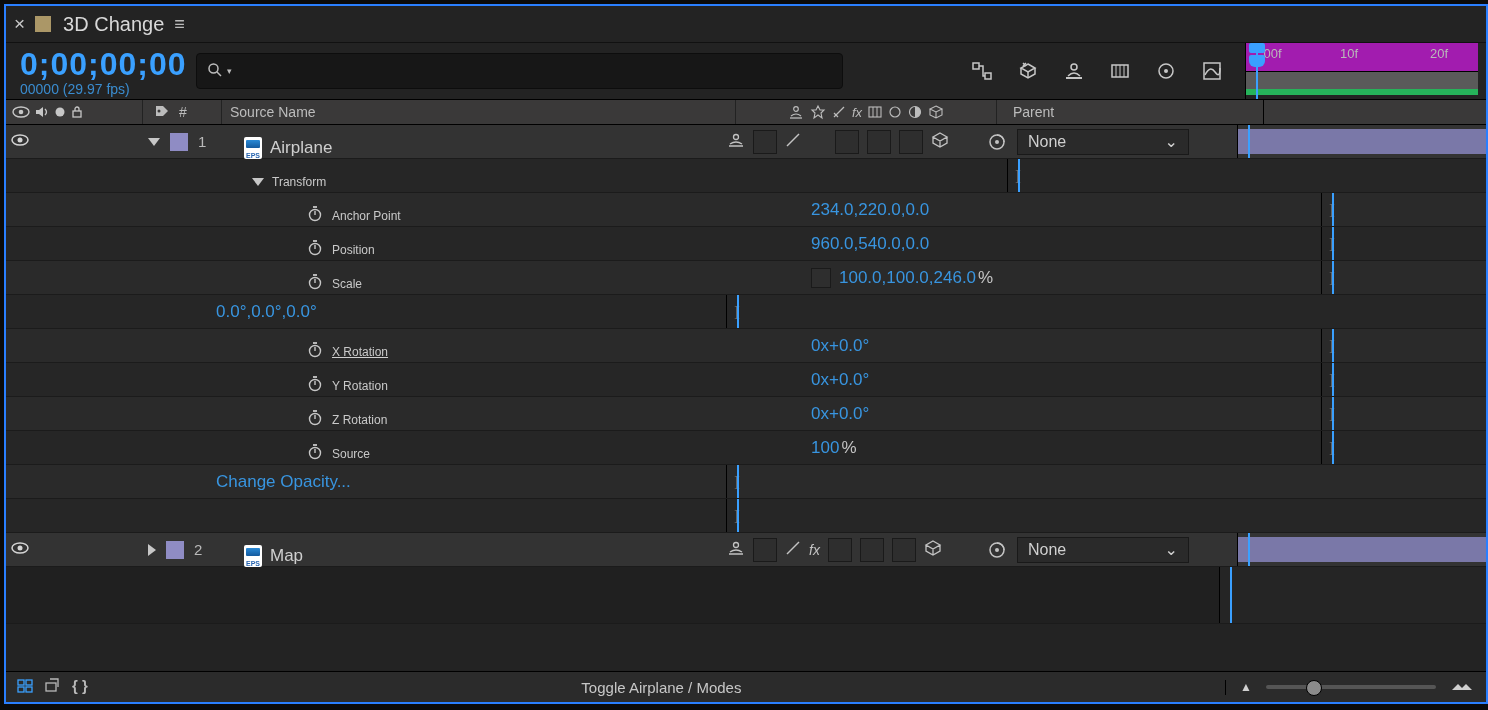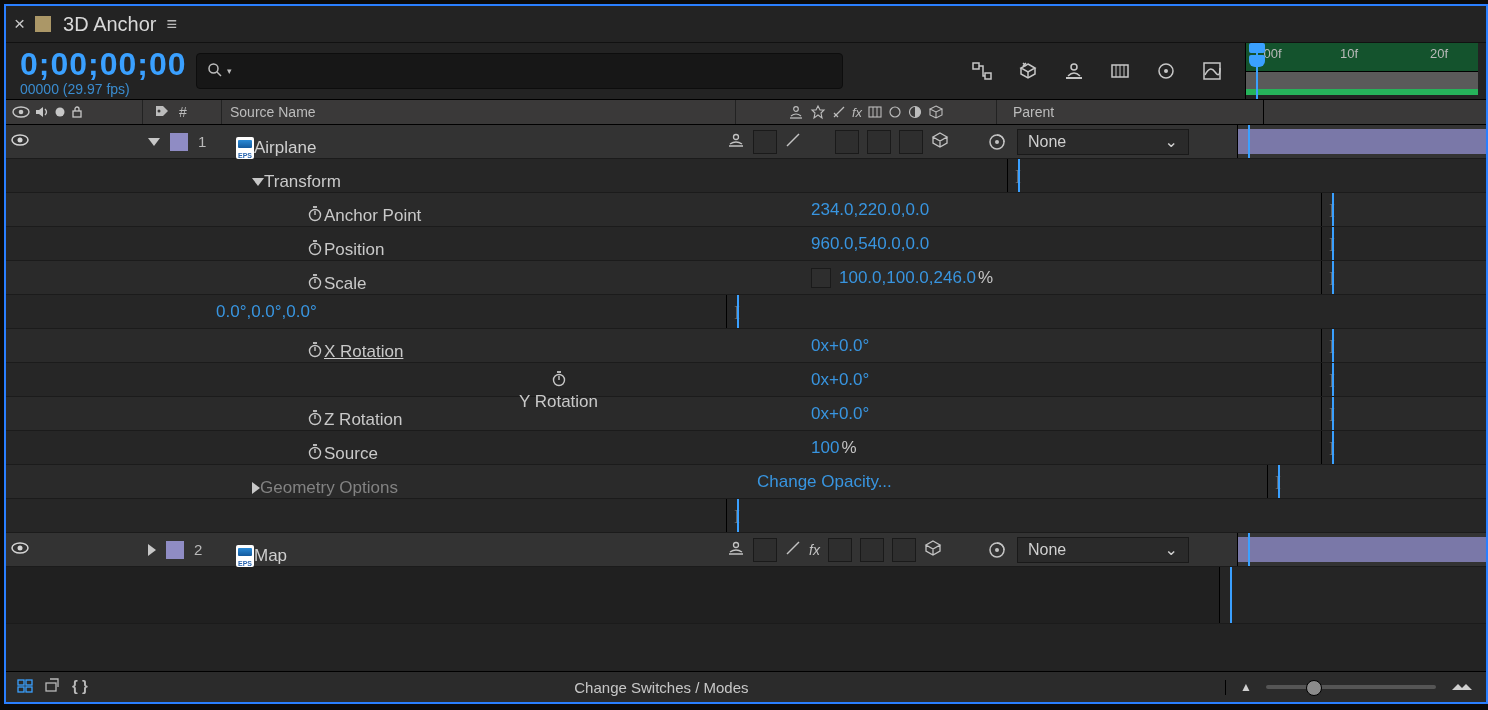--- a/index.html
+++ b/index.html
@@ -29,21 +29,21 @@
   .timecode{min-width:170px;padding:0 6px;}
   .timecode .tc{color:#3aa0ff;font-size:32px;font-weight:bold;letter-spacing:1px;}
   .timecode .sub{color:#3a8ccf;font-size:14px;margin-top:-2px;}
   .search{flex:0 0 625px;height:34px;background:#171717;border:1px solid #0d0d0d;border-radius:4px;display:flex;align-items:center;padding:0 10px;margin-right:auto;}
   .search .icon{color:#bdbdbd;font-size:15px;}
   .search .arrow{margin-left:4px;font-size:9px;color:#bdbdbd;}
   .tool-icons{display:flex;align-items:center;gap:24px;padding:0 22px;}
   .tool-icons .ti{color:#c7c7c7;cursor:pointer;}
   .tool-icons svg{display:block;}
   .ruler{flex:0 0 232px;height:56px;position:relative;border-left:1px solid #000;}
-  .ruler-top{height:28px;background:#14532d;position:relative;}
+  .ruler-top{height:28px;background:#a21caf;position:relative;}
   .ruler-top .lbl{position:absolute;top:3px;font-size:13px;color:#b9b9b9;}
   .ruler-top .lbl0{left:14px;}
   .ruler-top .lbl10{left:94px;}
   .ruler-top .lbl20{left:184px;}
   .ruler-bot{height:20px;background:#5a5a5a;position:relative;border-top:1px solid #000;}
   .workbar{position:absolute;left:0;top:46px;height:6px;width:100%;background:#26b35a;}
   .playhead{position:absolute;left:10px;top:0;width:2px;height:56px;background:#3aa0ff;z-index:5;}
   .playhead::before{content:"";position:absolute;left:-7px;top:12px;width:16px;height:12px;background:#3aa0ff;border-radius:2px 2px 6px 6px;}
   .playhead-top{position:absolute;left:3px;top:0;width:16px;height:10px;background:#3aa0ff;border-radius:2px;z-index:5;}
   
@@ -57,37 +57,37 @@
   .c-par{flex:0 0 250px;padding-left:16px;}
   .c-tl{flex:1;border-left:1px solid #000;background:#3a3939;}
   
   .rows{}
   .r{display:flex;height:33px;align-items:center;background:var(--row);border-bottom:1px solid #1b1b1b;}
   .r.alt{background:var(--row-alt);}
   .r.layer{background:#333;}
   .r .cell{display:flex;align-items:center;height:100%;}
   .r .av{flex:0 0 130px;padding-left:4px;gap:2px;}
   .r .num{flex:0 0 68px;gap:10px;justify-content:flex-start;padding-left:8px;}
-  .r .name{flex:0 0 505px;gap:0;color:#cfcfcf;font-size:17px;margin-top:12px;}
+  .r .name{flex:0 0 505px;gap:8px;color:#cfcfcf;font-size:17px;margin-top:12px;}
   .r .sw{flex:0 0 260px;gap:8px;}
   .r .par{flex:0 0 250px;gap:10px;}
   .r .tl{flex:1;position:relative;border-left:1px solid #000;}
   .r .tl .bar{position:absolute;left:0;right:0;top:4px;bottom:4px;background:#7a78a8;}
   .r .tl .ph{position:absolute;left:10px;top:0;bottom:0;width:2px;background:#3aa0ff;}
   .r .tl .iBeam{position:absolute;left:7px;top:8px;color:#6f6f6f;font-size:18px;font-family:Georgia,serif;}
   
   .eye{color:#d5d5d5;cursor:pointer;}
   .tw{width:0;height:0;display:inline-block;}
   .tw.down{border-left:6px solid transparent;border-right:6px solid transparent;border-top:8px solid #c7c7c7;}
   .tw.right{border-top:6px solid transparent;border-bottom:6px solid transparent;border-left:8px solid #c7c7c7;}
   .layer-sw{width:18px;height:18px;background:var(--layer);}
   .file-ic{width:18px;height:22px;background:#fff;border-radius:2px;position:relative;display:flex;align-items:flex-end;justify-content:center;font-size:7px;color:#2a66b0;font-weight:bold;}
   .file-ic::before{content:"";position:absolute;left:2px;right:2px;top:3px;height:8px;background:linear-gradient(#2a8ad6,#145a9e);border-radius:1px;}
   .stopwatch{color:#c7c7c7;cursor:pointer;}
-  .prop-name{color:#c9c9c9;font-size:17px;}
+  .prop-name{color:#c9c9c9;font-size:12px;}
   .val{color:#3895e0;font-size:17px;cursor:ew-resize;}
   .val .suf{color:#c3c3c3;margin-left:2px;}
   .dim{color:#828282;}
   
   .parent-sel{display:flex;align-items:center;gap:8px;background:#2a2a2a;border:1px solid #191919;height:24px;padding:0 10px;width:150px;justify-content:space-between;color:#cfcfcf;font-size:16px;cursor:pointer;}
   .whip svg{display:block;}
   
   .sw-box{width:22px;height:22px;border:1px solid #1a1a1a;background:#2e2e2e;}
   .sw-ic{color:#c3c3c3;}
   
@@ -103,21 +103,21 @@
   .ic-head svg{display:block;}
 </style>
 </head>
 <body>
 
 <div class="frame">
 
   <div class="tabbar">
     <span class="close">×</span>
     <span class="swatch"></span>
-    <span class="title">3D Anchor</span>
+    <span class="title">3D Change</span>
     <span class="menu">≡</span>
   </div>
 
   <div class="topbar">
     <div class="timecode">
       <div class="tc">0;00;00;00</div>
       <div class="sub">00000 (29.97 fps)</div>
     </div>
     <div class="search">
       <span class="icon">
@@ -437,87 +437,83 @@
       <div class="cell par"></div>
       <div class="cell tl">
           <span class="iBeam">I</span>
           <div class="ph"></div>
         </div>
     </div>
 
     <div class="r">
       <div class="cell av"></div>
         <div class="cell num"></div>
-      <div class="cell name" style="padding-left:90px;flex-direction:column;">
-        <span class="stopwatch"><svg width="18" height="18">
-              <circle cx="9" cy="11" r="5.5" fill="none" stroke="#c7c7c7" stroke-width="1.4"></circle>
-              <line x1="9" y1="11" x2="9" y2="7" stroke="#c7c7c7" stroke-width="1.4"></line>
-              <line x1="7" y1="3" x2="11" y2="3" stroke="#c7c7c7" stroke-width="1.8"></line>
-            </svg></span>
-        <span class="prop-name">Y Rotation</span>
-      </div>
-      <div class="cell sw">
-          <span class="val">0x+0.0°</span>
-        </div>
-      <div class="cell par"></div>
-      <div class="cell tl">
-          <span class="iBeam">I</span>
-          <div class="ph"></div>
-        </div>
-    </div>
-
-    <div class="r alt">
-      <div class="cell av"></div>
-        <div class="cell num"></div>
       <div class="cell name" style="padding-left:90px;">
         <span class="stopwatch"><svg width="18" height="18">
               <circle cx="9" cy="11" r="5.5" fill="none" stroke="#c7c7c7" stroke-width="1.4"></circle>
               <line x1="9" y1="11" x2="9" y2="7" stroke="#c7c7c7" stroke-width="1.4"></line>
               <line x1="7" y1="3" x2="11" y2="3" stroke="#c7c7c7" stroke-width="1.8"></line>
             </svg></span>
-        <span class="prop-name">Z Rotation</span>
+        <span class="prop-name">Y Rotation</span>
       </div>
       <div class="cell sw">
           <span class="val">0x+0.0°</span>
         </div>
       <div class="cell par"></div>
       <div class="cell tl">
           <span class="iBeam">I</span>
           <div class="ph"></div>
         </div>
     </div>
 
-    <div class="r">
+    <div class="r alt">
       <div class="cell av"></div>
         <div class="cell num"></div>
       <div class="cell name" style="padding-left:90px;">
         <span class="stopwatch"><svg width="18" height="18">
               <circle cx="9" cy="11" r="5.5" fill="none" stroke="#c7c7c7" stroke-width="1.4"></circle>
               <line x1="9" y1="11" x2="9" y2="7" stroke="#c7c7c7" stroke-width="1.4"></line>
               <line x1="7" y1="3" x2="11" y2="3" stroke="#c7c7c7" stroke-width="1.8"></line>
             </svg></span>
+        <span class="prop-name">Z Rotation</span>
+      </div>
+      <div class="cell sw">
+          <span class="val">0x+0.0°</span>
+        </div>
+      <div class="cell par"></div>
+      <div class="cell tl">
+          <span class="iBeam">I</span>
+          <div class="ph"></div>
+        </div>
+    </div>
+
+    <div class="r">
+      <div class="cell av"></div>
+        <div class="cell num"></div>
+      <div class="cell name" style="padding-left:90px;">
+        <span class="stopwatch"><svg width="18" height="18">
+              <circle cx="9" cy="11" r="5.5" fill="none" stroke="#c7c7c7" stroke-width="1.4"></circle>
+              <line x1="9" y1="11" x2="9" y2="7" stroke="#c7c7c7" stroke-width="1.4"></line>
+              <line x1="7" y1="3" x2="11" y2="3" stroke="#c7c7c7" stroke-width="1.8"></line>
+            </svg></span>
         <span class="prop-name">Source</span>
       </div>
       <div class="cell sw">
           <span class="val"><span>100</span><span class="suf">%</span></span>
         </div>
       <div class="cell par"></div>
       <div class="cell tl">
           <span class="iBeam">I</span>
           <div class="ph"></div>
         </div>
     </div>
 
     <div class="r alt">
       <div class="cell av"></div>
         <div class="cell num"></div>
-      <div class="cell name" style="padding-left:36px;">
-        <span class="tw right"></span>
-        <span class="prop-name dim">Geometry Options</span>
-      </div>
       <div class="cell sw">
           <span class="val">Change Opacity...</span>
         </div>
       <div class="cell par"></div>
       <div class="cell tl">
           <span class="iBeam">I</span>
           <div class="ph"></div>
         </div>
     </div>
 
@@ -603,21 +599,21 @@
             <rect x="2" y="10" width="6" height="5" fill="none" stroke="#3aa0ff" stroke-width="1.3"></rect>
             <rect x="10" y="10" width="6" height="5" fill="none" stroke="#3aa0ff" stroke-width="1.3"></rect>
           </svg></span>
       <span class="g"><svg width="18" height="18">
             <rect x="2" y="6" width="10" height="8" fill="none" stroke="#b9b9b9" stroke-width="1.3"></rect>
             <path d="M6 2 L14 2 L14 10" fill="none" stroke="#b9b9b9" stroke-width="1.3"></path>
           </svg></span>
       <span class="g" style="font-weight:bold;">{ }</span>
     </div>
     <div class="center">
-      <span>Change Switches / Modes</span>
+      <span>Toggle Airplane / Modes</span>
     </div>
     <div class="right">
       <span class="chev">▲</span>
       <div class="zoom"></div>
       <span class="chev"><svg width="22" height="12">
             <path d="M2 10 L8 4 L14 10" fill="#cfcfcf"></path>
             <path d="M10 10 L16 4 L22 10" fill="#cfcfcf"></path>
           </svg></span>
     </div>
   </div>

